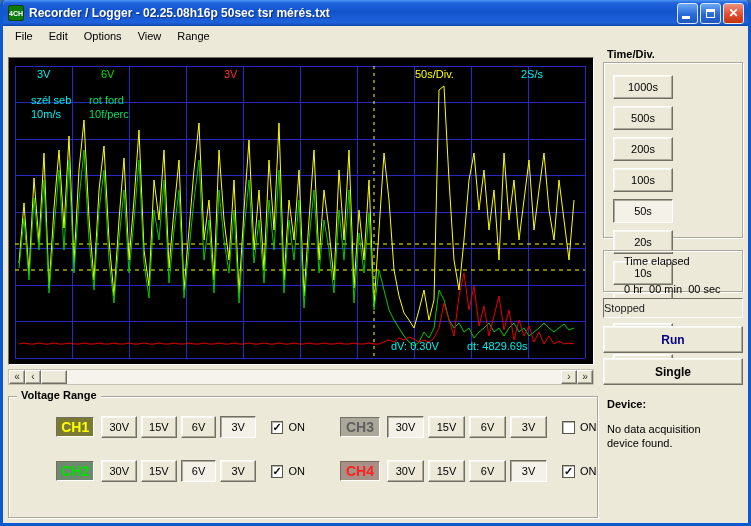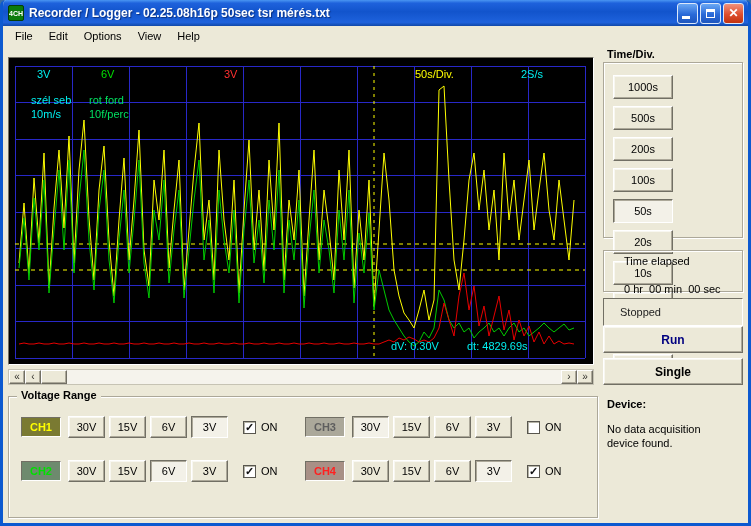--- a/index.html
+++ b/index.html
@@ -46,31 +46,31 @@
   .btn.pressed { border-color:#716F64 #FFF #FFF #716F64; box-shadow:inset 1px 1px 0 #ACA899; background:#F3F1E8; }
   
   .groupbox { position:absolute; border:1px solid #ACA899; box-shadow:inset 1px 1px 0 #FFF, 1px 1px 0 #FFF; }
   .legend { position:absolute; top:-8px; left:8px; background:#ECE9D8; padding:0 4px; font-size:11px; font-weight:bold; }
   
   .timediv-label { position:absolute; left:604px; top:2px; font-size:11px; font-weight:bold; }
   .timediv-box { left:600px; top:16px; width:140px; height:176px; padding:12px 0 0 9px; display:flex; flex-wrap:wrap; align-content:flex-start; }
   .td-btn { width:60px; height:24px; margin:0 6px 7px 0; }
   .elapsed-box { left:600px; top:204px; width:140px; height:42px; padding:4px 20px; font-size:11px; }
   .elapsed-value { white-space:pre; margin-top:16px; }
-  .status-box { position:absolute; left:600px; top:252px; width:140px; height:28px; background:#ECE9D8;
+  .status-box { position:absolute; left:600px; top:252px; width:140px; height:20px; background:#ECE9D8;
                 border:1px solid; border-color:#716F64 #FFF #FFF #716F64; font-size:11px; color:#222;
-                display:flex; align-items:center; padding-left:16px; }
+                display:flex; align-items:center; padding-left:0; }
   .run-btn { position:absolute; left:600px; top:280px; width:140px; height:27px; font-size:12px; font-weight:bold; color:#000080; }
   .single-btn { position:absolute; left:600px; top:312px; width:140px; height:27px; font-size:12px; font-weight:bold; color:#000; }
   
   .voltage-box { left:5px; top:350px; width:590px; height:122px; }
   .voltage-grid { display:grid; grid-template-columns:284px 1fr; row-gap:20px; padding:18px 0 0 12px; }
   .vr-cell { display:flex; align-items:center; height:24px; }
   .ch-label { width:40px; height:20px; display:inline-flex; align-items:center; justify-content:center;
-              font-size:11px; font-weight:bold; border:1px solid; border-color:#716F64 #FFF #FFF #716F64; margin-right:7px; }
+              font-size:14px; font-weight:bold; border:1px solid; border-color:#716F64 #FFF #FFF #716F64; margin-right:7px;margin-left:35px; }
   .vr-btn { width:37px; height:22px; margin-right:4px; }
   .checkbox { width:13px; height:13px; background:#FFF; border:1px solid #58564E; box-shadow:inset 1px 1px 0 #B6B4A6;
               margin-left:11px; font-size:11px; font-weight:bold; color:#111; display:inline-flex;
               align-items:center; justify-content:center; line-height:1; }
   .on-label { font-size:11px; margin-left:5px; }
   
   .device { position:absolute; left:604px; top:352px; width:140px; font-size:11px; }
   .device-title { font-weight:bold; margin-bottom:12px; }
   .device-line { line-height:14px; }
 </style>
@@ -93,21 +93,21 @@
           <span>✕</span>
         </span>
     </span>
   </div>
 
   <div class="menubar">
       <span class="menu-item">File</span>
       <span class="menu-item">Edit</span>
       <span class="menu-item">Options</span>
       <span class="menu-item">View</span>
-      <span class="menu-item">Help</span>
+      <span class="menu-item">Range</span>
     </div>
 
   <div class="client">
 
     <div class="scope">
       <svg width="584" height="306" viewBox="0 0 584 306">
           <line x1="6" y1="8" x2="6" y2="300" stroke="#2828C8" stroke-width="1" shape-rendering="crispEdges"></line>
           <line x1="63" y1="8" x2="63" y2="300" stroke="#2828C8" stroke-width="1" shape-rendering="crispEdges"></line>
           <line x1="120" y1="8" x2="120" y2="300" stroke="#2828C8" stroke-width="1" shape-rendering="crispEdges"></line>
           <line x1="177" y1="8" x2="177" y2="300" stroke="#2828C8" stroke-width="1" shape-rendering="crispEdges"></line>

